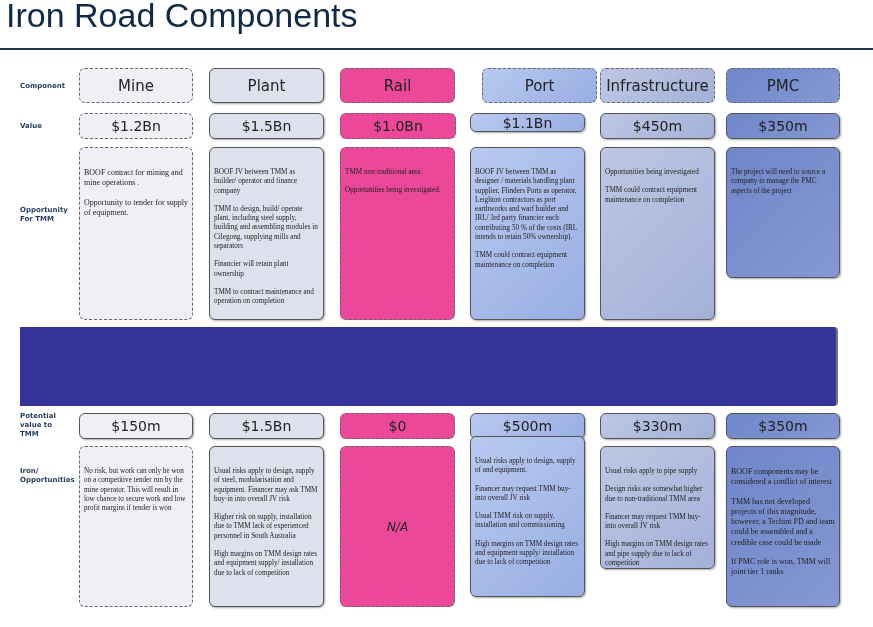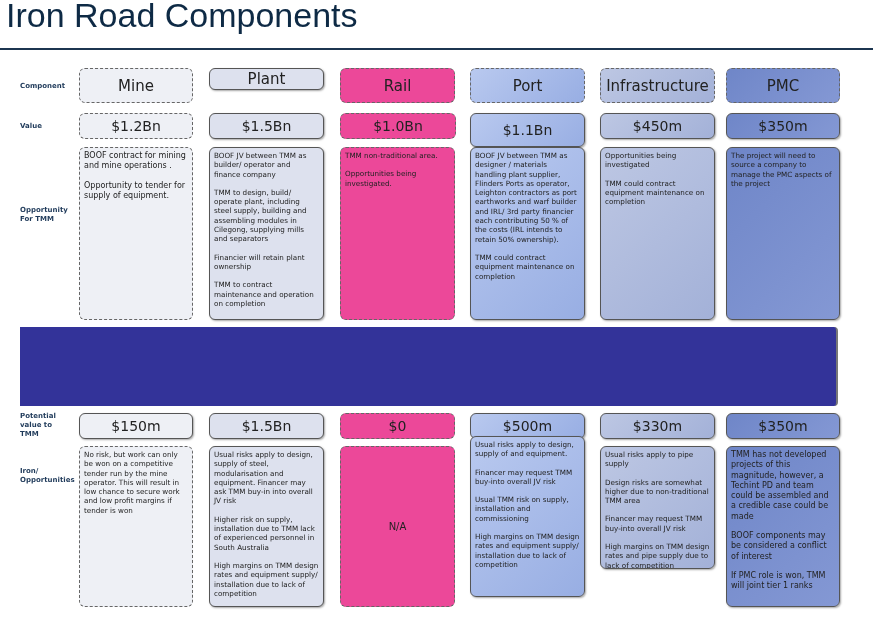--- a/index.html
+++ b/index.html
@@ -5,31 +5,31 @@
   * { box-sizing: border-box; margin: 0; padding: 0; }
   body { width: 873px; height: 627px; background: #ffffff; position: relative; overflow: hidden; font-family: "DejaVu Sans", sans-serif; }
   .title { position: absolute; left: 6px; top: -4px; font-family: "Liberation Sans", sans-serif; font-size: 34px; color: #0e2a45; white-space: nowrap; }
   .rule { position: absolute; left: 0; top: 48px; width: 873px; height: 2px; background: #1c3550; }
   .rowlabel { position: absolute; left: 20px; font-size: 7px; font-weight: bold; color: #1f3a5a; line-height: 9px; width: 58px; }
   .box { position: absolute; border-radius: 6px; color: #222; overflow: hidden; }
   .solid { border: 1.5px solid #555; box-shadow: 1px 1px 2px rgba(0,0,0,0.35); }
   .dashed { border: 1.5px dashed #666; }
   .head { font-size: 15px; display: flex; align-items: center; justify-content: center; }
   .val { font-size: 14px; display: flex; align-items: center; justify-content: center; }
-  .txt { font-size: 7.2px; line-height: 9.3px; padding: 3px 4px; }
+  .txt { font-size: 7.2px; line-height: 9.3px; padding: 20px 4px; font-family: Liberation Serif, serif; }
   .txt p { margin-bottom: 9px; }
   .txt.big { font-size: 8px; line-height: 10.3px; }
   .band { position: absolute; left: 20px; top: 327px; width: 818px; height: 79px; background: #333399; border-right: 2px solid #777; border-radius: 0 4px 4px 0; }
   .c0 { background: #eef0f5; }
   .c1 { background: #dde1ee; }
   .c2 { background: #ec4899; }
   .c3 { background: linear-gradient(135deg, #b9c9ef, #98aee3); }
   .c4 { background: linear-gradient(135deg, #bdc7e3, #a3b1d8); }
   .c5 { background: linear-gradient(135deg, #6f86c8, #8498d4); }
-  .na { display: flex; align-items: center; justify-content: center; font-size: 10px; }
+  .na { display: flex; align-items: center; justify-content: center; font-size: 12px; font-style: italic; }
 </style>
 </head>
 <body>
 
 <div class="title">Iron Road Components</div>
 <div class="rule"></div>
 
 <div class="rowlabel" style="top:82px">Component</div>
 <div class="rowlabel" style="top:122px">Value</div>
 <div class="rowlabel" style="top:206px; width:50px">Opportunity For TMM</div>
@@ -40,21 +40,21 @@
 <div class="box dashed c0 val" style="left:79px;top:113px;width:114px;height:26px">$1.2Bn</div>
 <div class="box dashed c0 txt big" style="left:79px;top:147px;width:114px;height:173px">
   <p>BOOF contract for mining and mine operations .</p>
   <p>Opportunity to tender for supply of equipment.</p>
 </div>
 <div class="box solid c0 val" style="left:79px;top:413px;width:114px;height:26px">$150m</div>
 <div class="box dashed c0 txt" style="left:79px;top:446px;width:114px;height:161px">
   <p>No risk, but work can only be won on a competitive tender run by the mine operator. This will result in low chance to secure work and low profit margins if tender is won</p>
 </div>
 
-<div class="box solid c1 head" style="left:209px;top:68px;width:115px;height:22px">Plant</div>
+<div class="box solid c1 head" style="left:209px;top:68px;width:115px;height:35px">Plant</div>
 <div class="box solid c1 val" style="left:209px;top:113px;width:115px;height:26px">$1.5Bn</div>
 <div class="box solid c1 txt" style="left:209px;top:147px;width:115px;height:173px">
   <p>BOOF JV between TMM as builder/ operator and finance company</p>
   <p>TMM to design, build/ operate plant, including steel supply, building and assembling modules in Cilegong, supplying mills and separators</p>
   <p>Financier will retain plant ownership</p>
   <p>TMM to contract maintenance and operation on completion</p>
 </div>
 <div class="box solid c1 val" style="left:209px;top:413px;width:115px;height:26px">$1.5Bn</div>
 <div class="box solid c1 txt" style="left:209px;top:446px;width:115px;height:161px">
   <p>Usual risks apply to design, supply of steel, modularisation and equipment. Financer may ask TMM buy-in into overall JV risk</p>
@@ -64,22 +64,22 @@
 
 <div class="box dashed c2 head" style="left:340px;top:68px;width:115px;height:35px">Rail</div>
 <div class="box dashed c2 val" style="left:340px;top:113px;width:116px;height:26px">$1.0Bn</div>
 <div class="box dashed c2 txt" style="left:340px;top:147px;width:115px;height:173px">
   <p>TMM non-traditional area.</p>
   <p>Opportunities being investigated.</p>
 </div>
 <div class="box dashed c2 val" style="left:340px;top:413px;width:115px;height:26px">$0</div>
 <div class="box dashed c2 na" style="left:340px;top:446px;width:115px;height:161px">N/A</div>
 
-<div class="box dashed c3 head" style="left:470px;top:68px;width:115px;height:35px">Port</div>
-<div class="box solid c3 val" style="left:470px;top:113px;width:115px;height:34px">$1.1Bn</div>
+<div class="box dashed c3 head" style="left:482px;top:68px;width:115px;height:35px">Port</div>
+<div class="box solid c3 val" style="left:470px;top:113px;width:115px;height:19px">$1.1Bn</div>
 <div class="box solid c3 txt" style="left:470px;top:147px;width:115px;height:173px">
   <p>BOOF JV between TMM as designer / materials handling plant supplier, Flinders Ports as operator, Leighton contractors as port earthworks and warf builder and IRL/ 3rd party financier each contributing 50 % of the costs (IRL intends to retain 50% ownership).</p>
   <p>TMM could contract equipment maintenance on completion</p>
 </div>
 <div class="box solid c3 val" style="left:470px;top:413px;width:115px;height:26px">$500m</div>
 <div class="box solid c3 txt" style="left:470px;top:436px;width:115px;height:161px">
   <p>Usual risks apply to design, supply of and equipment.</p>
   <p>Financer may request TMM buy-into overall JV risk</p>
   <p>Usual TMM risk on supply, installation and commissioning</p>
   <p>High margins on TMM design rates and equipment supply/ installation due to lack of competition</p>
@@ -94,23 +94,23 @@
 <div class="box solid c4 val" style="left:600px;top:413px;width:115px;height:26px">$330m</div>
 <div class="box solid c4 txt" style="left:600px;top:446px;width:115px;height:123px">
   <p>Usual risks apply to pipe supply</p>
   <p>Design risks are somewhat higher due to non-traditional TMM area</p>
   <p>Financer may request TMM buy-into overall JV risk</p>
   <p>High margins on TMM design rates and pipe supply due to lack of competition</p>
 </div>
 
 <div class="box dashed c5 head" style="left:726px;top:68px;width:114px;height:35px">PMC</div>
 <div class="box solid c5 val" style="left:726px;top:113px;width:114px;height:26px">$350m</div>
-<div class="box solid c5 txt" style="left:726px;top:147px;width:114px;height:173px">
+<div class="box solid c5 txt" style="left:726px;top:147px;width:114px;height:131px">
   <p>The project will need to source a company to manage the PMC aspects of the project</p>
 </div>
 <div class="box solid c5 val" style="left:726px;top:413px;width:114px;height:26px">$350m</div>
 <div class="box solid c5 txt big" style="left:726px;top:446px;width:114px;height:161px">
+  <p>BOOF components may be considered a conflict of interest</p>
   <p>TMM has not developed projects of this magnitude, however, a Techint PD and team could be assembled and a credible case could be made</p>
-  <p>BOOF components may be considered a conflict of interest</p>
   <p>If PMC role is won, TMM will joint tier 1 ranks</p>
 </div>
 
 <div class="band"></div>
 
 </body></html>

